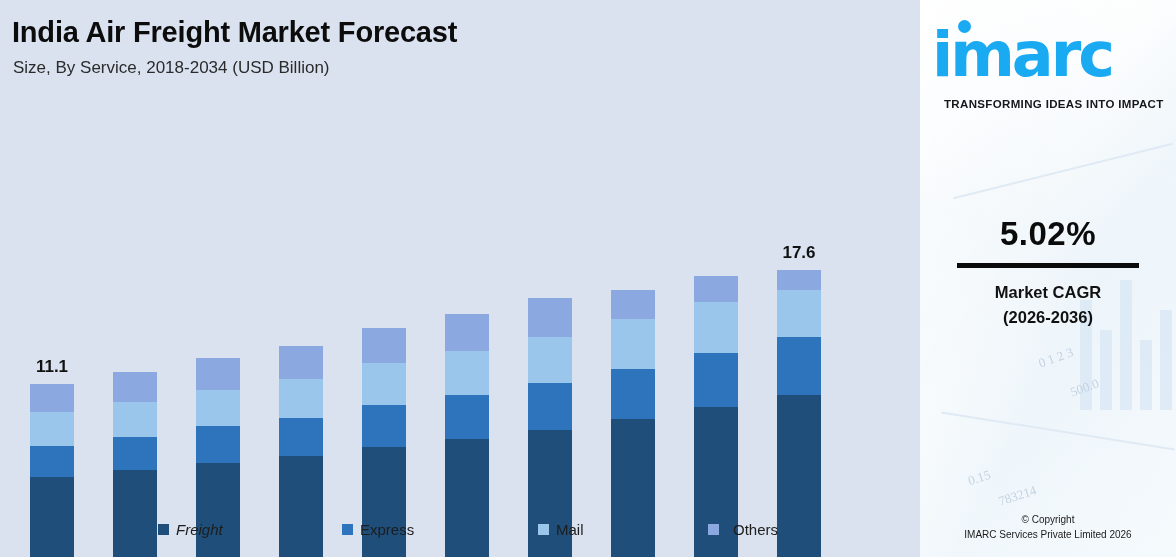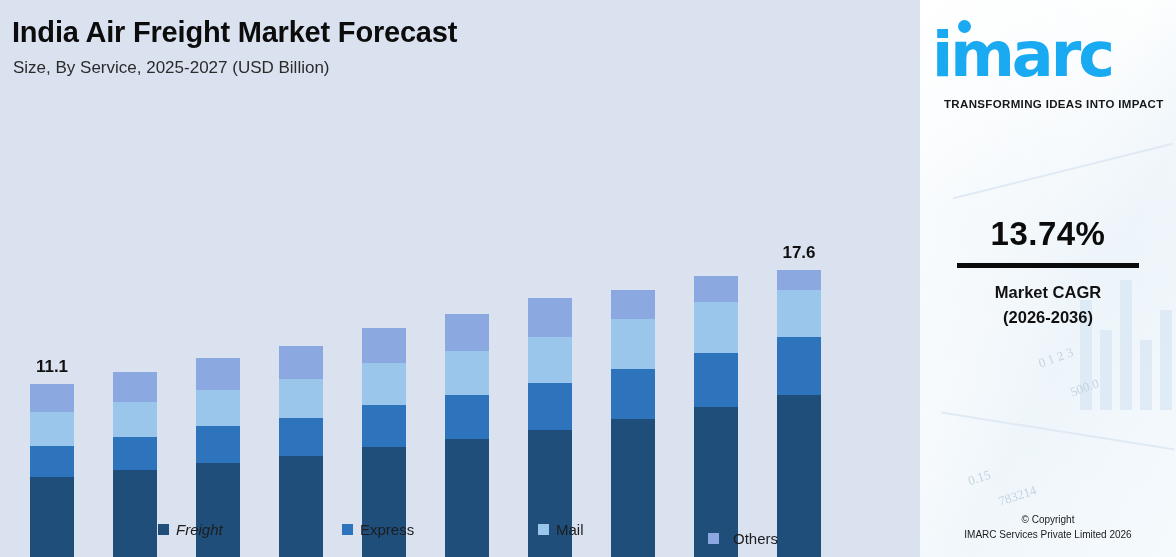--- a/index.html
+++ b/index.html
@@ -115,21 +115,21 @@
   }
 </style>
 </head>
 <body>
 
 <div id="root">
 
   <div class="chart-panel">
 
     <div class="title">India Air Freight Market Forecast</div>
-    <div class="subtitle">Size, By Service, 2025-2027 (USD Billion)</div>
+    <div class="subtitle">Size, By Service, 2018-2034 (USD Billion)</div>
 
     <div class="plot">
       <div class="bars" id="bars-container">
           <div class="bar-group" style="left: 30px; bottom: -11px;">
             <div class="seg" style="height: 28.0615px; background: rgb(140, 168, 224);"></div>
             <div class="seg" style="height: 33.3231px; background: rgb(155, 198, 236);"></div>
             <div class="seg" style="height: 31.5692px; background: rgb(46, 116, 188);"></div>
             <div class="seg" style="height: 101.723px; background: rgb(30, 78, 121);"></div>
             <div class="bar-value">11.1</div>
           </div>
@@ -199,21 +199,21 @@
           <span>Freight</span>
         </div>
         <div class="legend-item" style="left: 330px; top: 6px; padding-left: 12px;">
           <span class="legend-swatch" style="background: rgb(46, 116, 188);"></span>
           <span>Express</span>
         </div>
         <div class="legend-item" style="left: 538px; top: 6px;">
           <span class="legend-swatch" style="background: rgb(155, 198, 236);"></span>
           <span>Mail</span>
         </div>
-        <div class="legend-item" style="left: 708px; top: 15px; gap: 14px;">
+        <div class="legend-item" style="left: 708px; top: 6px; gap: 14px;">
           <span class="legend-swatch" style="background: rgb(140, 168, 224);"></span>
           <span>Others</span>
         </div>
       </div>
   </div>
 
   <div class="brand-panel">
     <div class="brand-bg">
       <div class="bg-bar" style="left:160px;top:300px;width:12px;height:110px;"></div>
       <div class="bg-bar" style="left:180px;top:330px;width:12px;height:80px;"></div>
@@ -228,21 +228,21 @@
       <div class="bg-num" style="left:118px;top:350px;transform:rotate(-20deg);">0 1 2 3</div>
     </div>
 
     <div class="logo-wrap">
       <div class="logo-dot"></div>
       <div class="logo-text">imarc</div>
       <div class="logo-tag">TRANSFORMING IDEAS INTO IMPACT</div>
     </div>
 
     <div class="cagr-wrap">
-      <div class="cagr-value">13.74%</div>
+      <div class="cagr-value">5.02%</div>
       <div class="cagr-rule"></div>
       <div class="cagr-label">Market CAGR</div>
       <div class="cagr-label">(2026-2036)</div>
     </div>
 
     <div class="copyright">
       <div>© Copyright</div>
       <div>IMARC Services Private Limited 2026</div>
     </div>
   </div>

